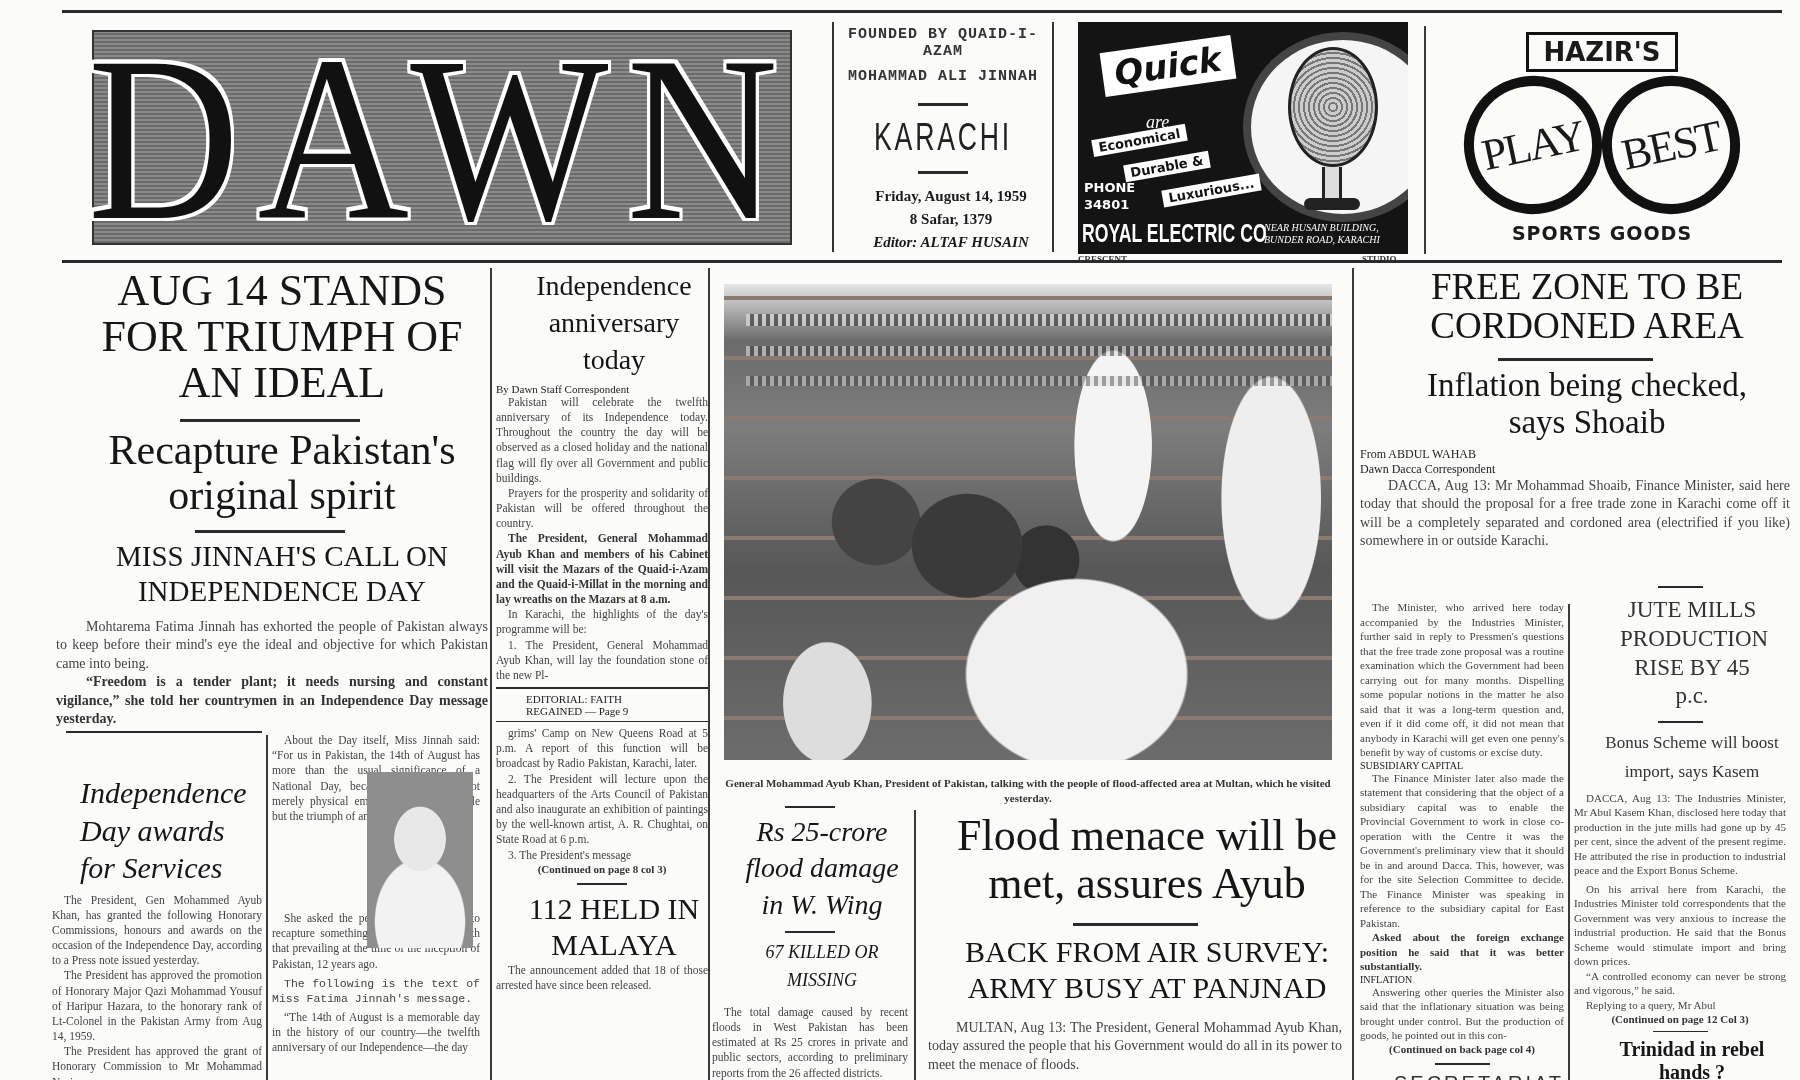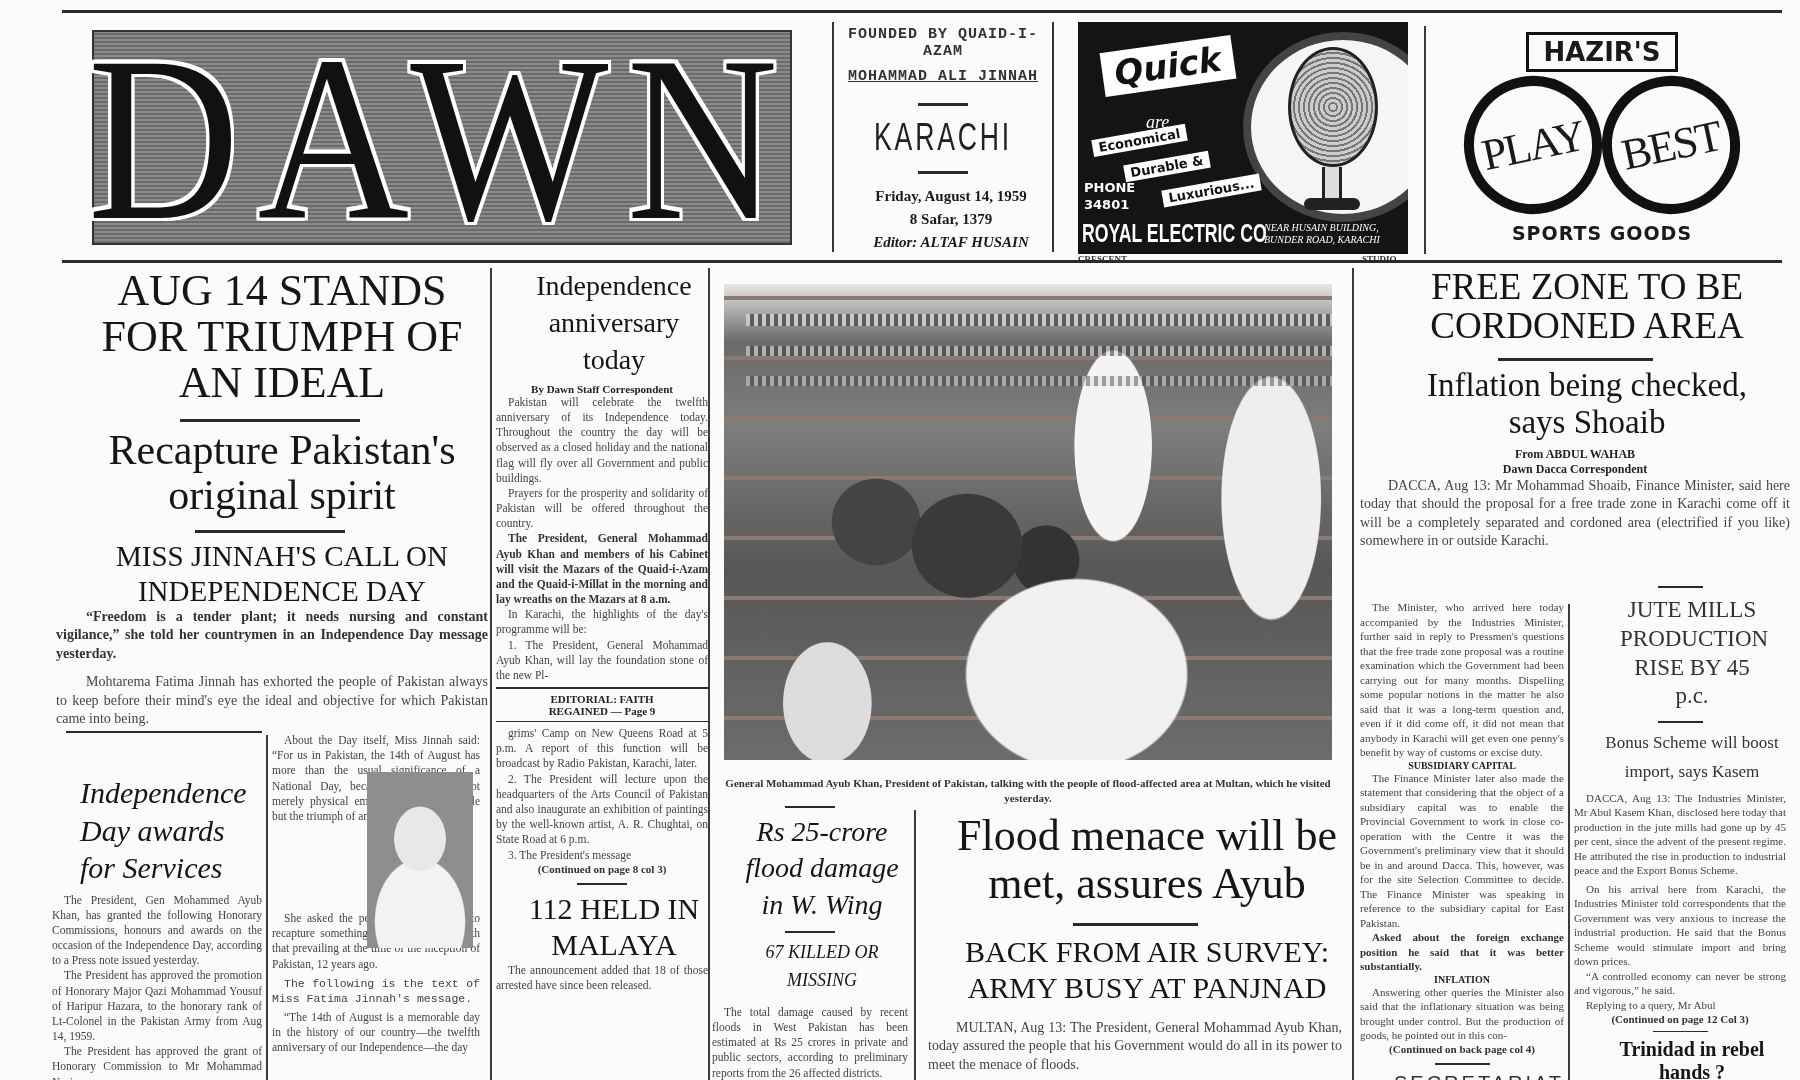--- a/index.html
+++ b/index.html
@@ -40,35 +40,35 @@
   #ad-hazir .rings { position: relative; height: 140px; margin-top: 4px; }
   .ring { position: absolute; top: 0; width: 138px; height: 138px; border-radius: 50%; border: 10px solid #111; display: flex; align-items: center; justify-content: center; font-size: 44px; letter-spacing: -2px; font-family: "Liberation Serif", serif; transform: rotate(-12deg); }
   #ad-hazir .sports { font-family: "DejaVu Sans", sans-serif; font-weight: bold; font-size: 19px; letter-spacing: 1px; margin-top: 6px; }
 
   
   .col { position: absolute; }
   .hl { text-align: center; color: #161616; margin-left: 24px; }
   .body-text { font-size: 11.5px; line-height: 1.32; text-align: justify; color: #444; font-family: "Liberation Serif", serif; }
   .body-text.bold { font-weight: bold; color: #333; }
   .cont { font-size: 11px; font-weight: bold; text-align: center; color: #333; }
-  .byline { font-size: 12px; font-weight: bold; text-align: center; color: #222; }
+  .byline { font-size: 12px; font-weight: normal; text-align: left; color: #222; }
   .photo { background: #888; overflow: hidden; position: relative; }
 </style>
 </head>
 <body>
 
 <div class="rule" style="left:62px;top:10px;width:1720px;height:3px;"></div>
 
 <div id="logo-box" class="abs">
   <span id="logo-text">DAWN</span>
 </div>
 
 <div id="info-box" class="abs">
   <div class="info-small" style="margin-top:4px;">FOUNDED BY QUAID-I-AZAM</div>
-  <div class="info-small" style="margin-top:8px;text-decoration:underline;">MOHAMMAD ALI JINNAH</div>
+  <div class="info-small" style="margin-top:8px;">MOHAMMAD ALI JINNAH</div>
   <div class="hr-short" style="width:50px;margin-top:18px;"></div>
   <div class="info-city" style="margin-top:10px;">KARACHI</div>
   <div class="hr-short" style="width:50px;margin-top:12px;"></div>
   <div class="info-date">Friday, August 14, 1959</div>
   <div class="info-date" style="margin-top:6px;">8 Safar, 1379</div>
   <div class="info-date" style="margin-top:6px;font-style:italic;">Editor:  ALTAF  HUSAIN</div>
 </div>
 
 <div id="ad-quick" class="abs">
   <div class="fan-circle"></div>
@@ -102,22 +102,22 @@
 </div>
 
 <div class="rule" style="left:62px;top:260px;width:1720px;height:3px;"></div>
 
 <div class="col" style="left:52px;top:268px;width:436px;">
   <div class="hl" style="font-size:44px;line-height:1.05;padding:0 16px;">AUG 14 STANDS FOR TRIUMPH OF AN IDEAL</div>
   <div class="hr-short" style="width:180px;margin-top:12px;"></div>
   <div class="hl" style="font-size:42px;line-height:1.08;margin-top:6px;padding:0 6px;">Recapture Pakistan's original spirit</div>
   <div class="hr-short" style="width:150px;margin-top:12px;"></div>
   <div class="hl" style="font-size:29px;line-height:1.18;margin-top:6px;padding:0 18px;">MISS JINNAH'S CALL ON INDEPENDENCE DAY</div>
+  <div class="body-text" style="font-size:14px;margin-top:10px;text-indent:30px;padding-left:4px;">Mohtarema Fatima Jinnah has exhorted the people of Pakistan always to keep before their mind's eye the ideal and objective for which Pakistan came into being.</div>
   <div class="body-text bold" style="font-size:14px;text-indent:30px;padding-left:4px;">“Freedom is a tender plant; it needs nursing and constant vigilance,” she told her countrymen in an Independence Day message yesterday.</div>
-  <div class="body-text" style="font-size:14px;margin-top:10px;text-indent:30px;padding-left:4px;">Mohtarema Fatima Jinnah has exhorted the people of Pakistan always to keep before their mind's eye the ideal and objective for which Pakistan came into being.</div>
 </div>
 
 <div class="rule" style="left:66px;top:731px;width:196px;height:2px;"></div>
 <div class="col" style="left:52px;top:774px;width:210px;">
   <div class="hl" style="font-style:italic;font-size:30px;line-height:1.25;text-align:left;padding-left:4px;">Independence Day awards for Services</div>
   <div class="body-text" style="margin-top:6px;text-indent:12px;">The President, Gen Mohammed Ayub Khan, has granted the following Honorary Commissions, honours and awards on the occasion of the Independence Day, according to a Press note issued yesterday.</div>
   <div class="body-text" style="text-indent:12px;">The President has approved the promotion of Honorary Major Qazi Mohammad Yousuf of Haripur Hazara, to the honorary rank of Lt-Colonel in the Pakistan Army from Aug 14, 1959.</div>
   <div class="body-text" style="text-indent:12px;">The President has approved the grant of Honorary Commission to Mr Mohammad Nasir</div>
   <div class="cont" style="margin-top:8px;">(Continued on page 11 col 3)</div>
 

